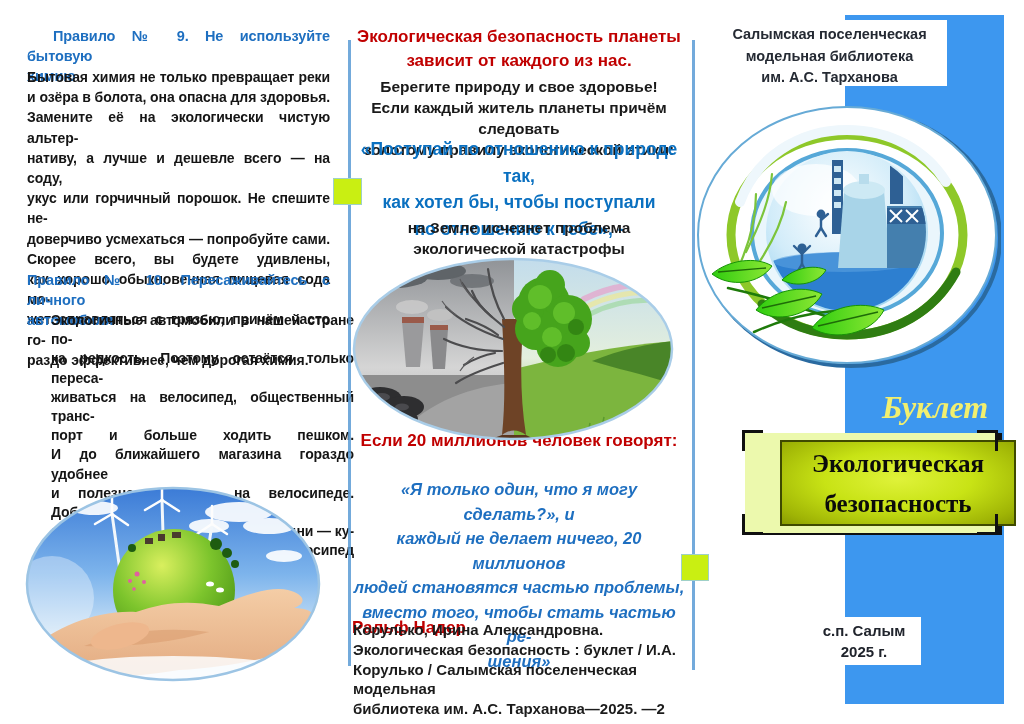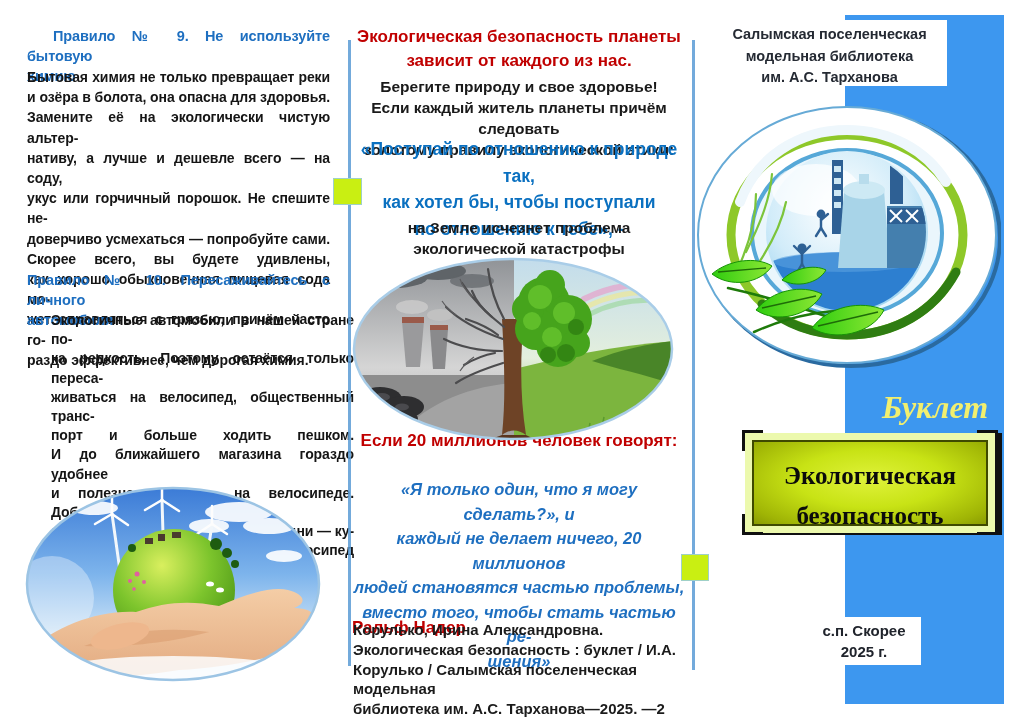--- a/index.html
+++ b/index.html
@@ -45,21 +45,21 @@
                font-size:14.5px;font-weight:700;line-height:21.5px;color:#252a33;padding-top:4px;}
   #booklet-label{left:860px;top:389px;width:150px;text-align:center;z-index:2;
                  font-family:"Liberation Serif",serif;font-style:italic;font-weight:700;
                  font-size:32px;color:#f2ef6e;}
   #title-frame{left:745px;top:433px;width:236px;height:86px;background:#ecf9ad;z-index:2;
                border-right:7px solid #101010;border-bottom:2px solid #101010;padding:7px;}
   #title-inner{width:100%;height:100%;border:2px solid #3f4a00;box-sizing:border-box;
                background:radial-gradient(ellipse at 50% 45%,#dff23a 0%,#c8e315 45%,#9fb405 85%,#8a9c02 100%);}
   #title-inner .tline{font-family:"Liberation Serif",serif;font-weight:700;font-size:25px;
                       line-height:40px;color:#0b0b0b;text-align:center;}
-  #title-inner{padding-top:14px;}
+  #title-inner{padding-top:2px;margin-left:28px;}
   .bracket{position:absolute;width:18px;height:18px;z-index:3;}
   .bracket.tl{left:-3px;top:-3px;border-left:3px solid #101010;border-top:3px solid #101010;}
   .bracket.tr{right:-3px;top:-3px;border-right:3px solid #101010;border-top:3px solid #101010;}
   .bracket.bl{left:-3px;bottom:-2px;border-left:3px solid #101010;border-bottom:3px solid #101010;}
   .bracket.br{right:-3px;bottom:-2px;border-right:3px solid #101010;border-bottom:3px solid #101010;}
   #imprint-box{left:807px;top:617px;width:114px;height:45px;background:#ffffff;z-index:2;
                font-size:15px;font-weight:700;line-height:21px;color:#20242c;padding-top:3px;}
   
   .img{z-index:1;}
 </style>
@@ -442,16 +442,16 @@
     <span class="bracket tr"></span>
     <span class="bracket bl"></span>
     <span class="bracket br"></span>
     <div id="title-inner">
         <div class="tline">Экологическая</div>
         <div class="tline">безопасность</div>
       </div>
   </div>
 
   <div class="abs lines-center" id="imprint-box">
-      <div class="tline">с.п. Скорее</div>
+      <div class="tline">с.п. Салым</div>
       <div class="tline">2025 г.</div>
     </div>
 </div>
 
 </body></html>

